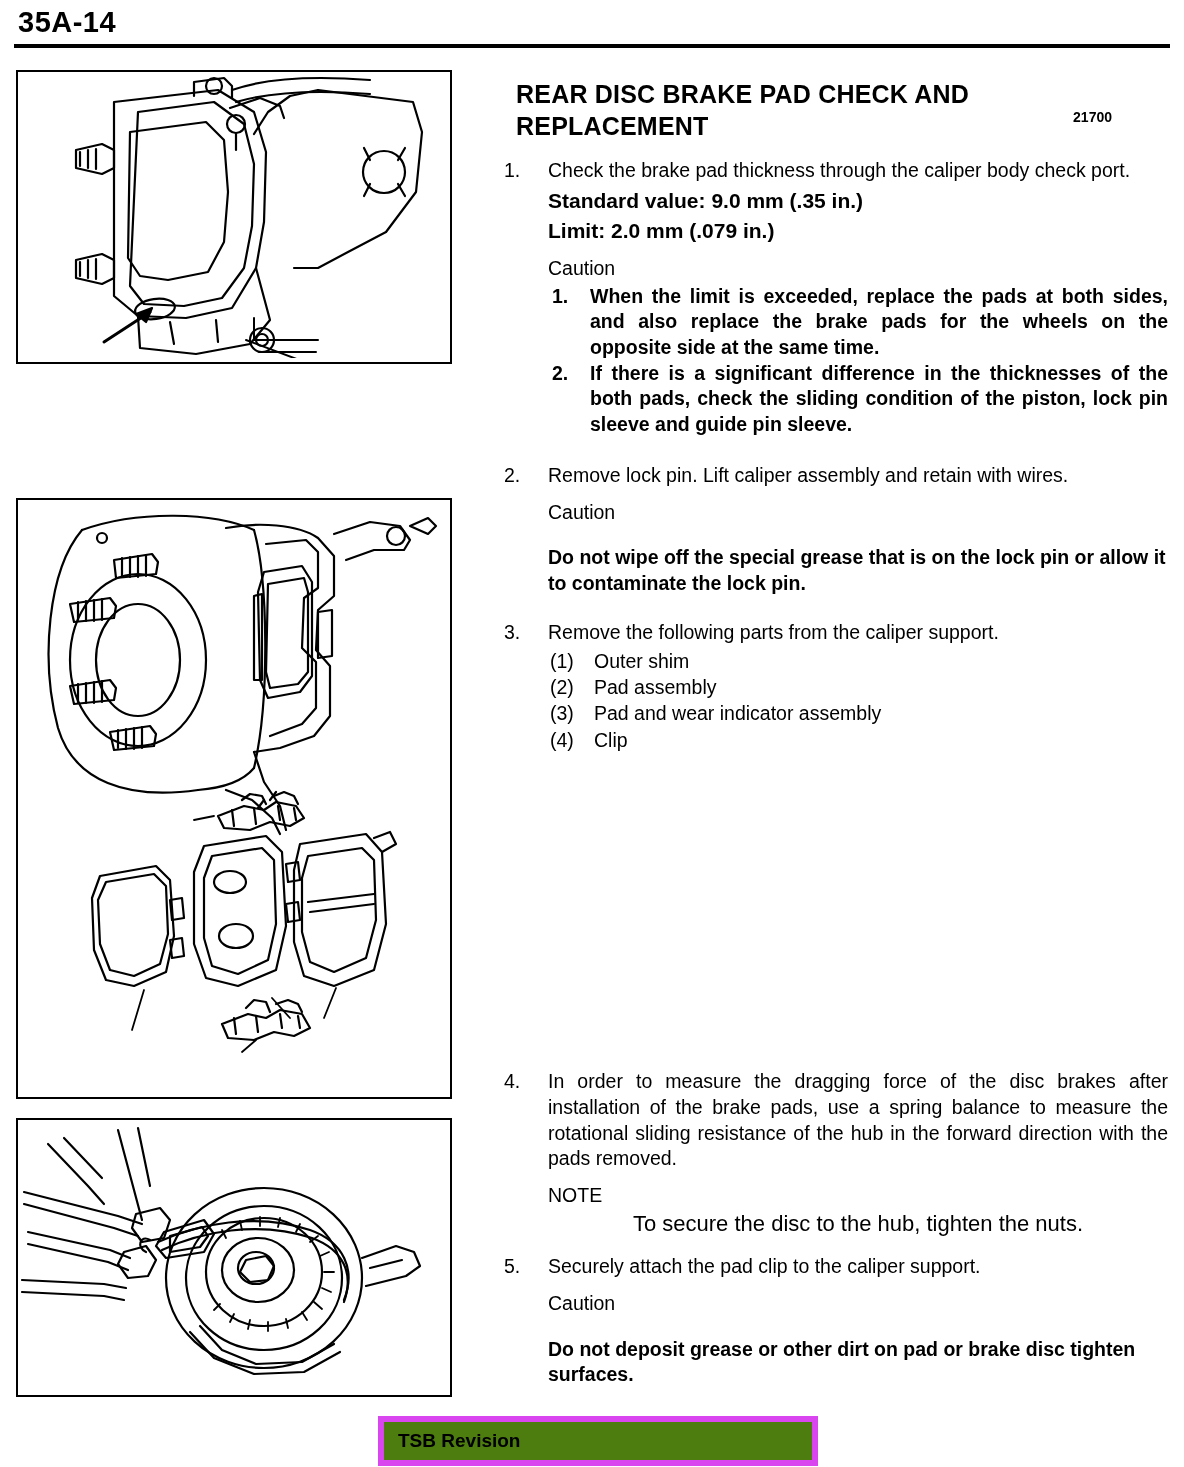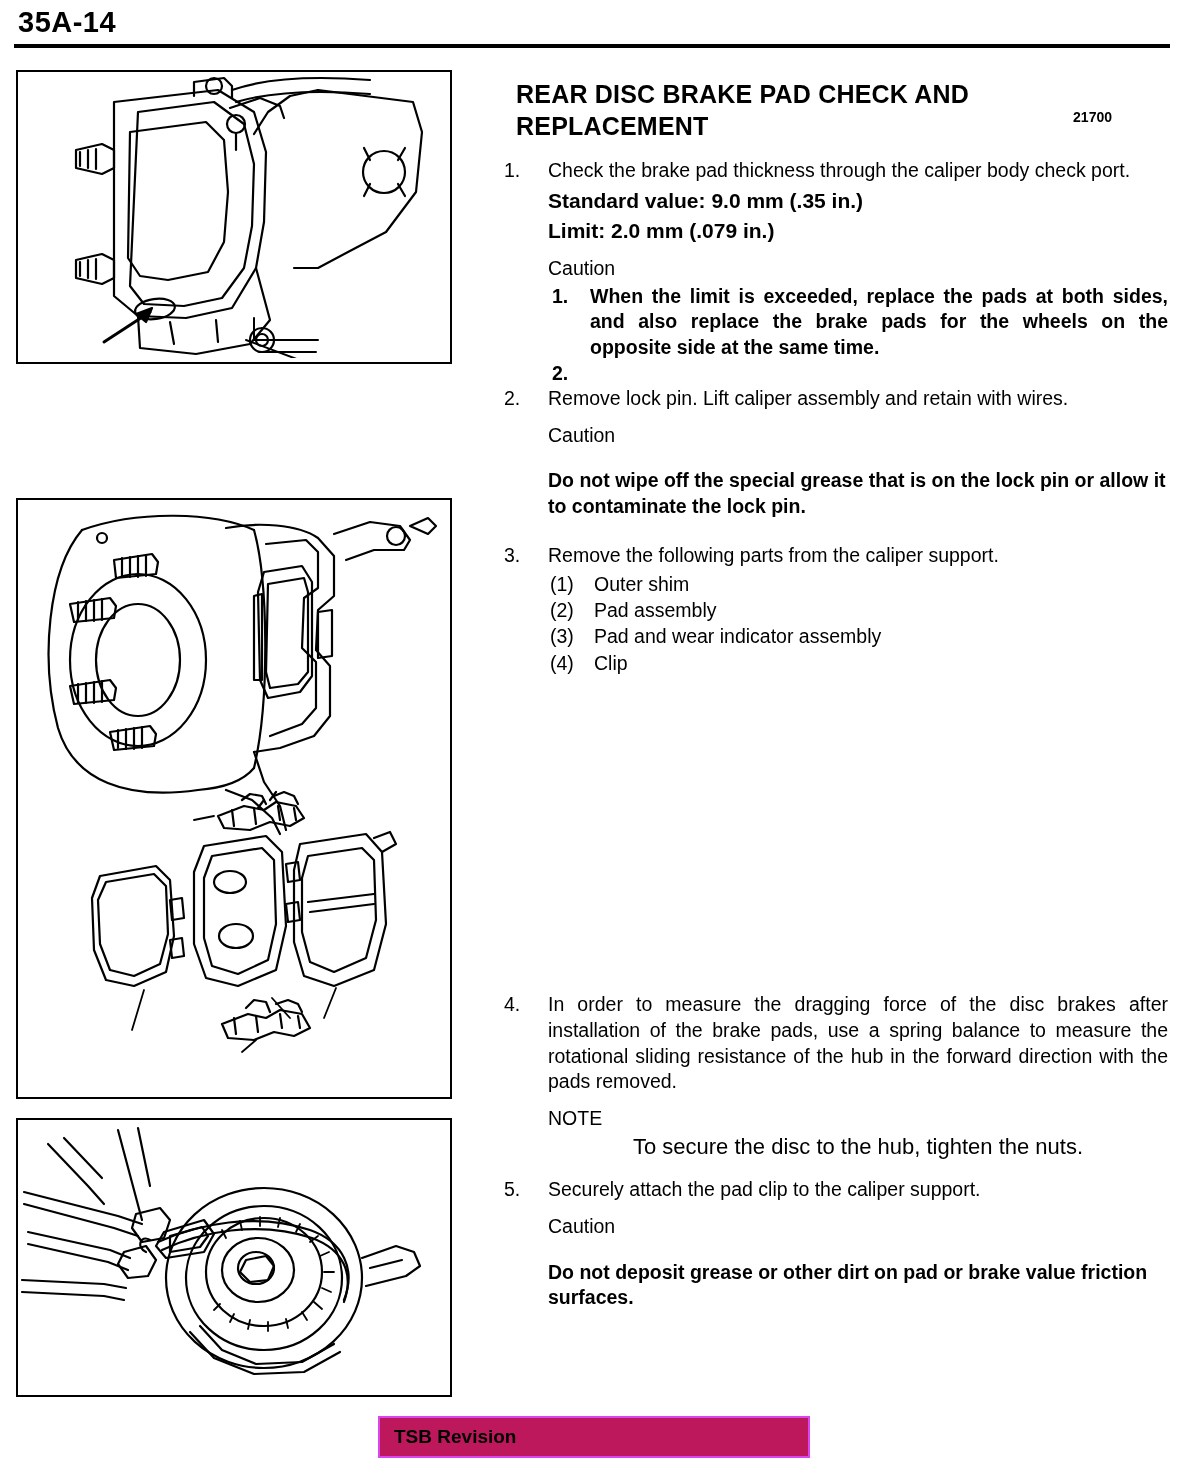--- a/index.html
+++ b/index.html
@@ -171,22 +171,22 @@
 
   .justify { text-align: justify; margin-top: 24px; }
 
   
   #tsb-revision-box {
     position: absolute;
     left: 378px;
     top: 1416px;
     width: 428px;
     height: 38px;
-    border: 2px solid #d946ef;
-    background: #be185d;
+    border: 6px solid #d946ef;
+    background: #4d7c0f;
   }
   #tsb-revision-label {
     position: absolute;
     left: 14px;
     top: 8px;
     font-size: 19px;
     font-weight: bold;
   }
 </style>
 </head>
@@ -403,20 +403,21 @@
     <div class="valueline">Standard value: 9.0 mm (.35 in.)</div>
     <div class="valueline">Limit: 2.0 mm (.079 in.)</div>
     <div class="caution-head">Caution</div>
     <ol class="caution-list">
       <li>
         <span class="sub-num">1.</span>
         <span>When the limit is exceeded, replace the pads at both sides, and also replace the brake pads for the wheels on the opposite side at the same time.</span>
       </li>
       <li>
         <span class="sub-num">2.</span>
+        <span>If there is a significant difference in the thicknesses of the both pads, check the sliding condition of the piston, lock pin sleeve and guide pin sleeve.</span>
       </li>
     </ol>
   </div>
 
   <div class="step" style="margin-top:26px;">
     <span class="step-num">2.</span>
     <span class="step-body">Remove lock pin. Lift caliper assembly and retain with wires.</span>
     <div class="caution-head">Caution</div>
     <div class="caution-body">Do not wipe off the special grease that is on the lock pin or allow it to contaminate the lock pin.</div>
   </div>
@@ -448,20 +449,20 @@
     <span class="step-num">4.</span>
     <span class="step-body justify">In order to measure the dragging force of the disc brakes after installation of the brake pads, use a spring balance to measure the rotational sliding resistance of the hub in the forward direction with the pads removed.</span>
     <div class="note-head">NOTE</div>
     <div class="note-body">To secure the disc to the hub, tighten the nuts.</div>
   </div>
 
   <div class="step" style="margin-top:16px;">
     <span class="step-num">5.</span>
     <span class="step-body">Securely attach the pad clip to the caliper support.</span>
     <div class="caution-head">Caution</div>
-    <div class="caution-body">Do not deposit grease or other dirt on pad or brake value friction surfaces.</div>
+    <div class="caution-body">Do not deposit grease or other dirt on pad or brake disc tighten surfaces.</div>
   </div>
 
 </div>
 
 <div id="tsb-revision-box">
   <div id="tsb-revision-label">TSB Revision</div>
 </div>
 
 </body></html>

